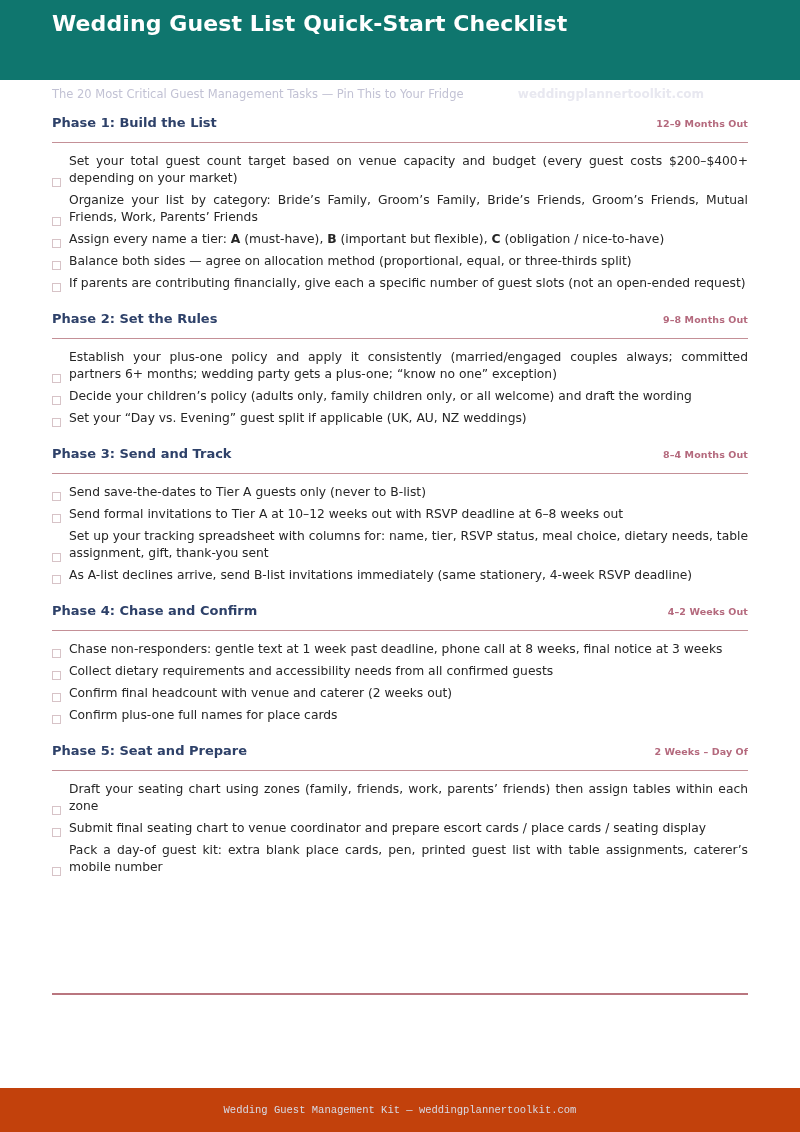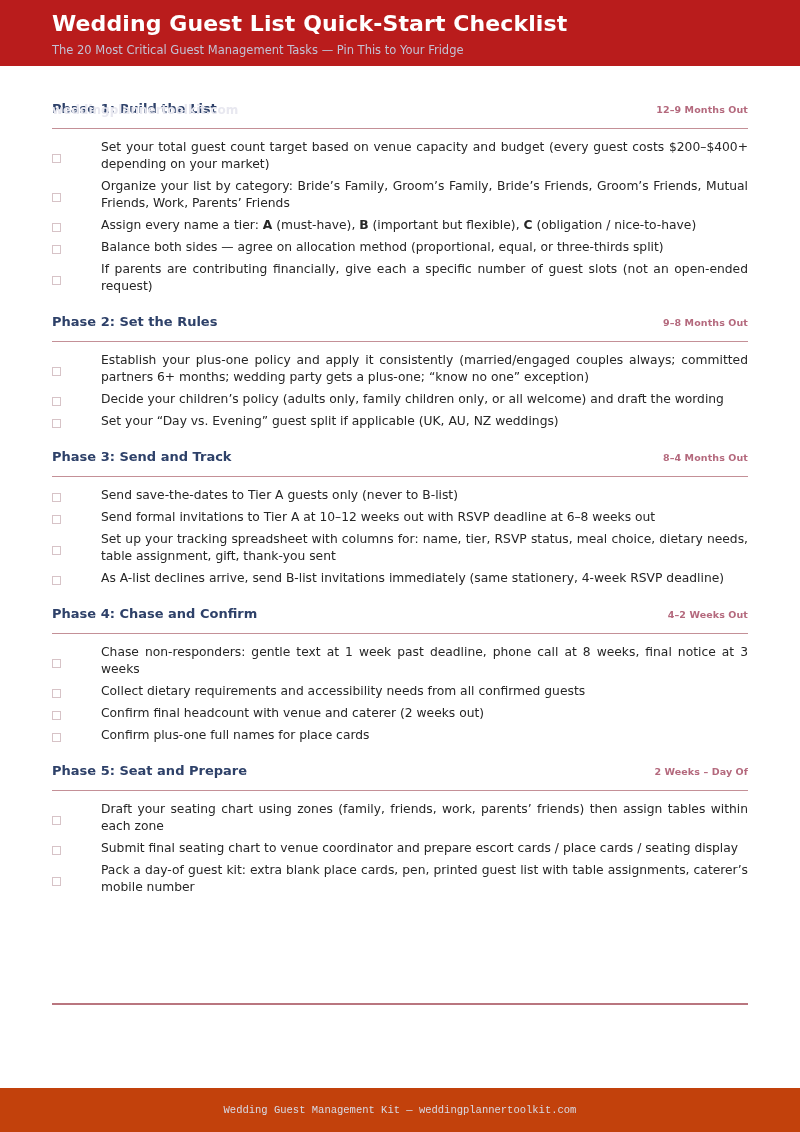--- a/index.html
+++ b/index.html
@@ -17,42 +17,41 @@
   .page {
     position: relative;
     width: 800px;
     height: 1132px;
     display: flex;
     flex-direction: column;
   }
 
   
   .header {
-    background: #b91c1c;
-    height: 66px;
+    background: #0f766e;
+    height: 80px;
     box-sizing: border-box;
     padding: 10px 52px 0 52px;
     position: relative;
     flex: 0 0 auto;
   }
   .header-title {
     color: #ffffff;
     font-size: 22px;
     font-weight: bold;
     letter-spacing: 0.1px;
     line-height: 28px;
     margin: 0;
     white-space: nowrap;
   }
   .header-row2 {
     display: flex;
     align-items: baseline;
     justify-content: space-between;
     margin-top: 4px;
-    flex-direction: column;
   }
   .header-sub {
     color: #c2c2d4;
     font-size: 11.5px;
     line-height: 16px;
     white-space: nowrap;
   }
   .header-url {
     color: #e8e8f0;
     font-size: 12px;
@@ -104,23 +103,22 @@
     margin-bottom: 10px;
   }
 
   .items {
     list-style: none;
     margin: 0;
     padding: 0;
   }
   .item {
     display: flex;
-    align-items: center;
+    align-items: flex-end;
     margin-bottom: 5px;
-    gap: 32px;
   }
   .item:last-child { margin-bottom: 0; }
 
   .checkbox {
     flex: 0 0 auto;
     width: 9px;
     height: 9px;
     border: 1px solid #d7c3c7;
     background: #ffffff;
     margin-top: 4px;

